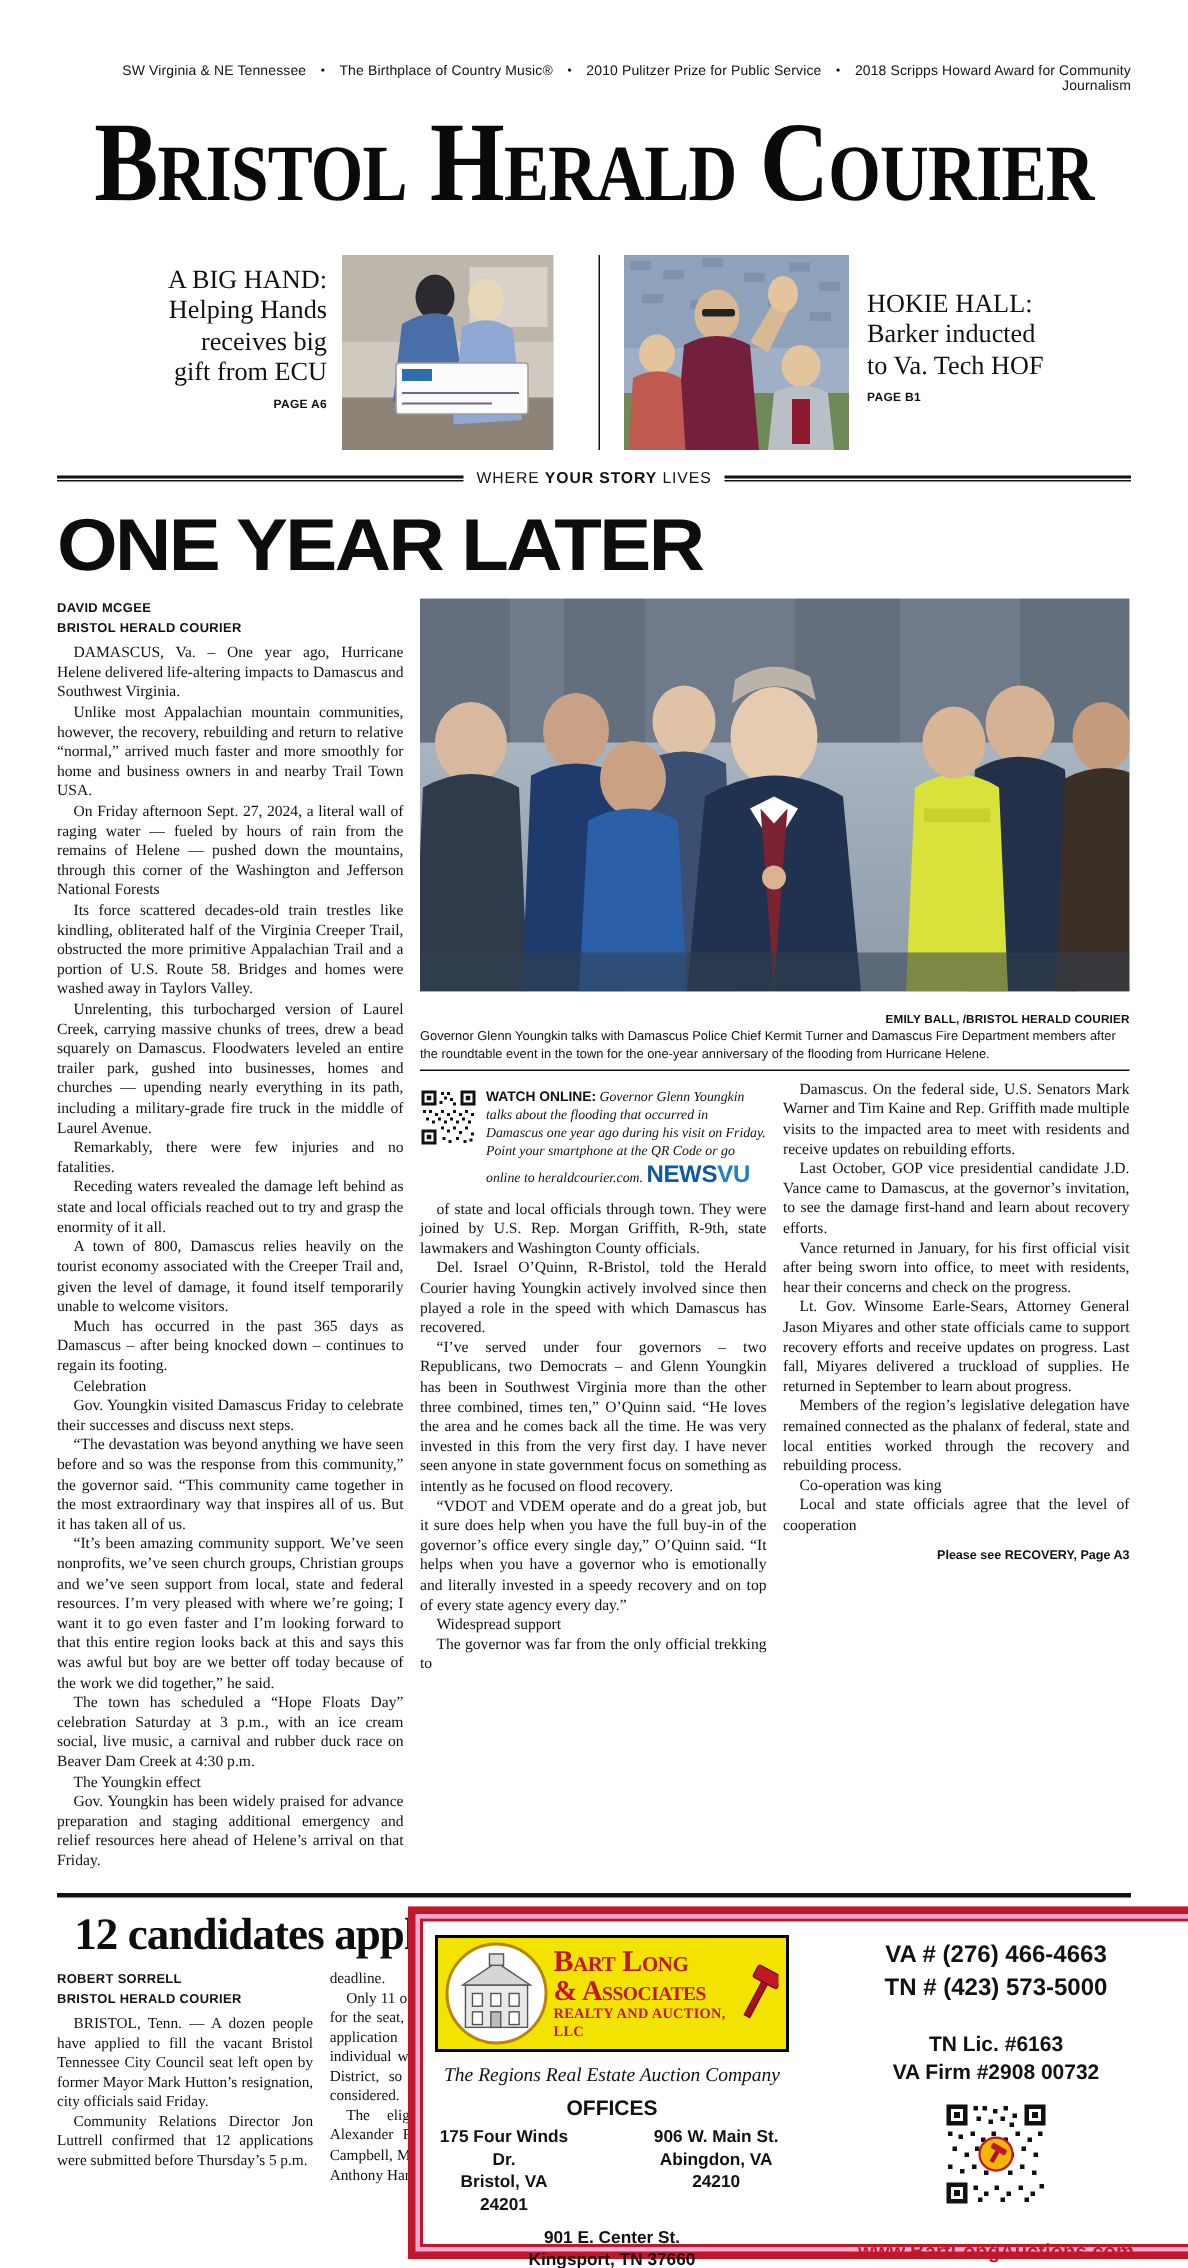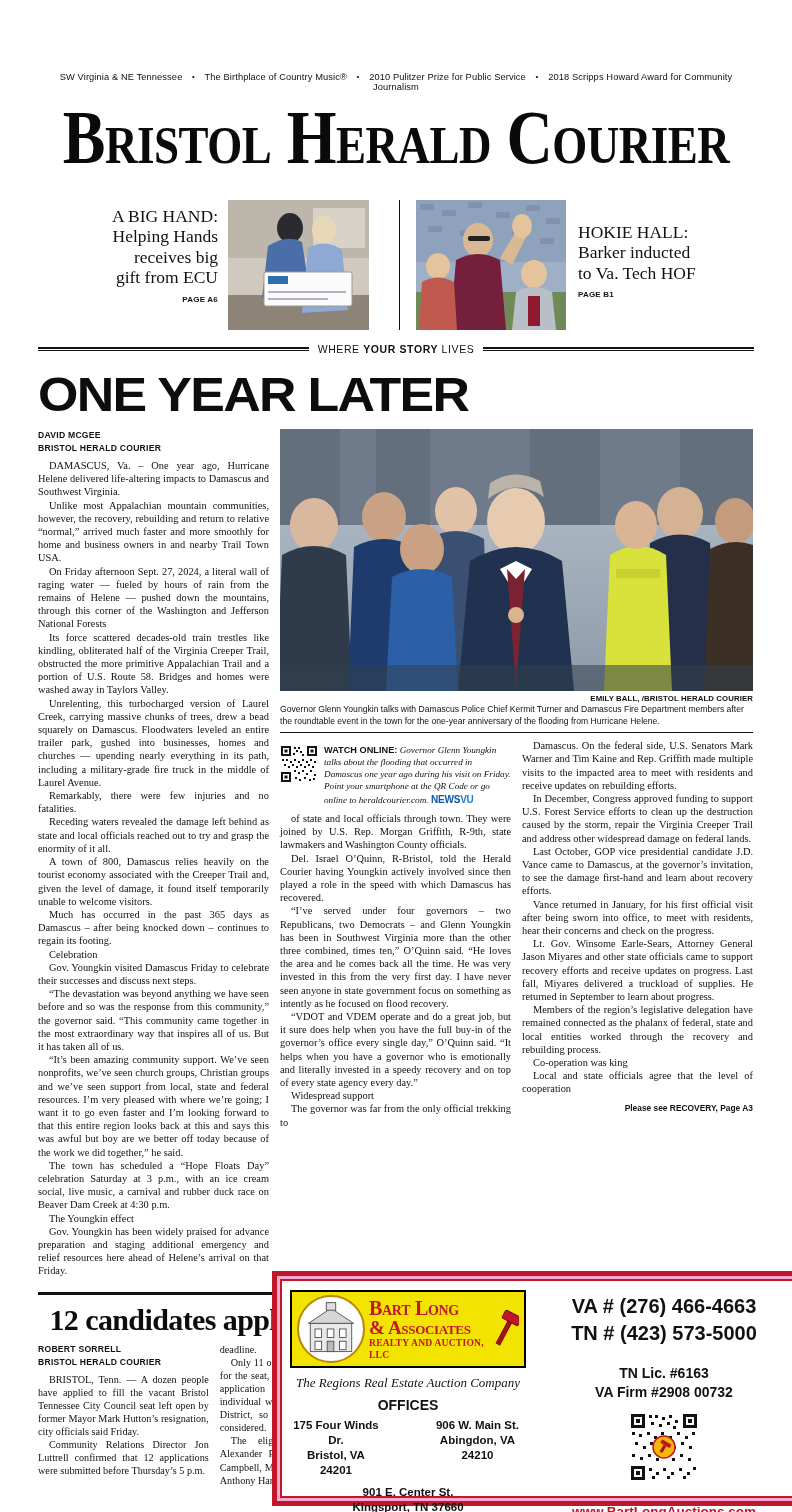--- a/index.html
+++ b/index.html
@@ -7,22 +7,22 @@
   *{box-sizing:border-box;}
 
   .page{
     width:792px;height:1512px;background:#ffffff;position:relative;
     margin:0 auto;overflow:hidden;
   }
   .inner{position:absolute;left:38px;top:0;width:716px;}
 
   
   .skyline{
-    text-align:center;font-family:"Liberation Sans",sans-serif;
-    font-size:9.3px;letter-spacing:.1px;color:#111;padding-top:72px;
+    text-align:right;font-family:"Liberation Sans",sans-serif;
+    font-size:9.3px;letter-spacing:.1px;color:#111;padding-top:42px;
   }
   .skyline .sep{padding:0 7px;font-size:8px;vertical-align:1px;}
 
   
   .flag{
     text-align:center;font-family:"Liberation Serif",serif;font-weight:bold;
     font-size:64px;line-height:.98;letter-spacing:-0.5px;color:#0a0a0a;
     margin-top:10px;transform:scaleY(1.18);transform-origin:top center;
     font-variant:small-caps;
   }
@@ -65,32 +65,32 @@
   .col{width:231px;}
   .byline{font-family:"Liberation Sans",sans-serif;font-weight:bold;font-size:8.6px;
     letter-spacing:.25px;color:#111;line-height:1.45;}
   p.bt{font-family:"Liberation Serif",serif;font-size:10.4px;line-height:1.27;
     text-align:justify;color:#111;margin:0;text-indent:11px;hyphens:auto;}
   p.bt.first{margin-top:5px;}
 
   
   .photo-main{width:473px;height:262px;background:#9aa3ae;position:relative;overflow:hidden;}
   .credit{font-family:"Liberation Sans",sans-serif;font-weight:bold;font-size:7.8px;
-    text-align:right;color:#111;padding-top:3px;letter-spacing:.1px;}
+    text-align:right;color:#111;padding-top:14px;letter-spacing:.1px;}
   .cap{font-family:"Liberation Sans",sans-serif;font-size:8.6px;line-height:1.34;color:#111;
     padding-top:1px;}
   .cap-rule{border-bottom:1px solid #111;margin-top:5px;}
 
   
   .watch{display:flex;gap:6px;padding-top:6px;}
   .qr{width:38px;height:38px;flex:0 0 38px;}
   .watch-tx{font-family:"Liberation Serif",serif;font-style:italic;font-size:9.2px;
     line-height:1.3;color:#111;}
   .watch-tx b{font-family:"Liberation Sans",sans-serif;font-style:normal;font-weight:bold;font-size:9.2px;}
-  .newsvu{font-family:"Liberation Sans",sans-serif;font-weight:bold;font-size:10px;
+  .newsvu{font-family:"Liberation Sans",sans-serif;font-weight:bold;font-size:16px;
     color:#0d59a8;font-style:normal;letter-spacing:-.2px;}
   .newsvu i{color:#1b7fd4;font-style:normal;}
 
   .jump{font-family:"Liberation Sans",sans-serif;font-size:8.4px;font-weight:bold;
     text-align:right;margin-top:7px;color:#111;}
 
   
   .hr-thick{border-top:3px solid #111;margin-top:14px;}
   .head2{font-family:"Liberation Serif",serif;font-weight:bold;font-size:30px;
     line-height:1.05;color:#0d0d0d;letter-spacing:-.6px;margin-top:9px;text-align:center;}
@@ -121,21 +121,21 @@
   .tagline{font-family:"Liberation Serif",serif;font-style:italic;font-size:13px;
     color:#111;text-align:center;margin-top:7px;}
   .offices{font-family:"Liberation Sans",sans-serif;font-weight:bold;font-size:14px;
     text-align:center;margin-top:6px;color:#111;}
   .addr{display:flex;justify-content:space-between;font-family:"Liberation Sans",sans-serif;
     font-weight:bold;font-size:11.5px;color:#111;margin-top:5px;line-height:1.3;gap:47px;}
   .addr div{text-align:center;}
   .addr2{font-family:"Liberation Sans",sans-serif;font-weight:bold;font-size:11.5px;
     color:#111;text-align:center;margin-top:7px;line-height:1.3;}
   .ad-right{flex:1;padding:12px 8px 0 4px;text-align:center;}
-  .ad-ph{font-family:"Liberation Sans",sans-serif;font-weight:bold;font-size:20px;
+  .ad-ph{font-family:"Liberation Sans",sans-serif;font-weight:bold;font-size:16px;
     color:#111;line-height:1.35;}
   .ad-lic{font-family:"Liberation Sans",sans-serif;font-weight:bold;font-size:14px;
     color:#111;line-height:1.35;margin-top:17px;}
   .ad-qr{width:70px;height:70px;margin:10px auto 0;position:relative;}
   .ad-url{font-family:"Liberation Sans",sans-serif;font-weight:bold;font-size:13.5px;
     color:#c0172b;margin-top:22px;}
 </style>
 </head>
 <body>
 
@@ -371,21 +371,20 @@
           <p class="bt first">of state and local officials through town. They were joined by U.S. Rep. Morgan Griffith, R-9th, state lawmakers and Washington County officials.</p>
           <p class="bt">Del. Israel O’Quinn, R-Bristol, told the Herald Courier having Youngkin actively involved since then played a role in the speed with which Damascus has recovered.</p>
           <p class="bt">“I’ve served under four governors – two Republicans, two Democrats – and Glenn Youngkin has been in Southwest Virginia more than the other three combined, times ten,” O’Quinn said. “He loves the area and he comes back all the time. He was very invested in this from the very first day. I have never seen anyone in state government focus on something as intently as he focused on flood recovery.</p>
           <p class="bt">“VDOT and VDEM operate and do a great job, but it sure does help when you have the full buy-in of the governor’s office every single day,” O’Quinn said. “It helps when you have a governor who is emotionally and literally invested in a speedy recovery and on top of every state agency every day.”</p>
           <p class="bt">Widespread support</p>
           <p class="bt">The governor was far from the only official trekking to</p>
         </div>
 
         <div class="col">
           <p class="bt">Damascus. On the federal side, U.S. Senators Mark Warner and Tim Kaine and Rep. Griffith made multiple visits to the impacted area to meet with residents and receive updates on rebuilding efforts.</p>
-          <p class="bt">In December, Congress approved funding to support U.S. Forest Service efforts to clean up the destruction caused by the storm, repair the Virginia Creeper Trail and address other widespread damage on federal lands.</p>
           <p class="bt">Last October, GOP vice presidential candidate J.D. Vance came to Damascus, at the governor’s invitation, to see the damage first-hand and learn about recovery efforts.</p>
           <p class="bt">Vance returned in January, for his first official visit after being sworn into office, to meet with residents, hear their concerns and check on the progress.</p>
           <p class="bt">Lt. Gov. Winsome Earle-Sears, Attorney General Jason Miyares and other state officials came to support recovery efforts and receive updates on progress. Last fall, Miyares delivered a truckload of supplies. He returned in September to learn about progress.</p>
           <p class="bt">Members of the region’s legislative delegation have remained connected as the phalanx of federal, state and local entities worked through the recovery and rebuilding process.</p>
           <p class="bt">Co-operation was king</p>
           <p class="bt">Local and state officials agree that the level of cooperation</p>
           <div class="jump">Please see RECOVERY, Page A3</div>
         </div>
       </div>
     </div>

